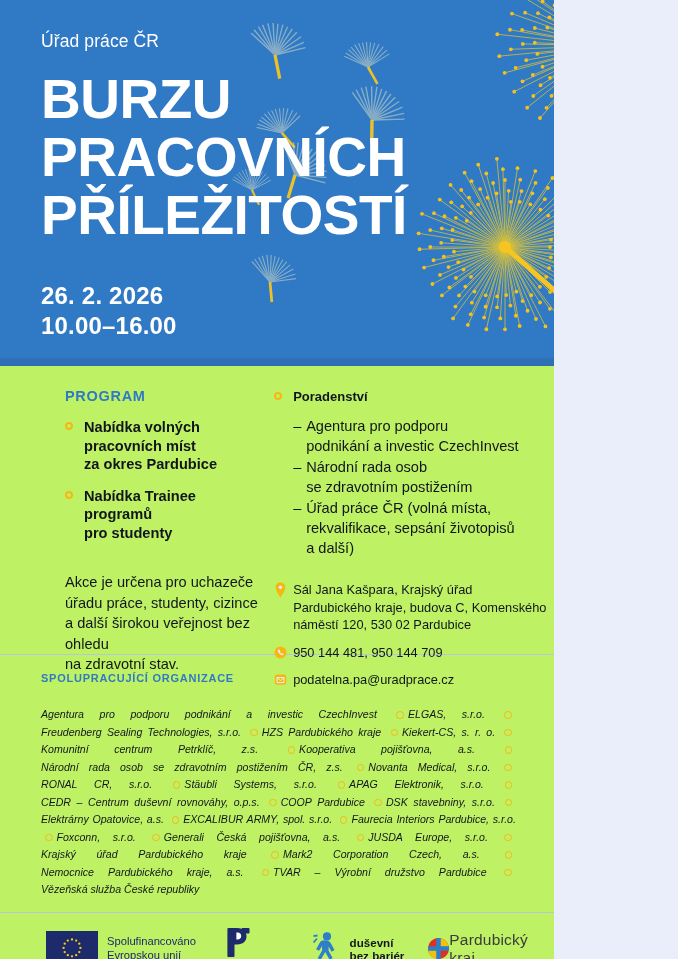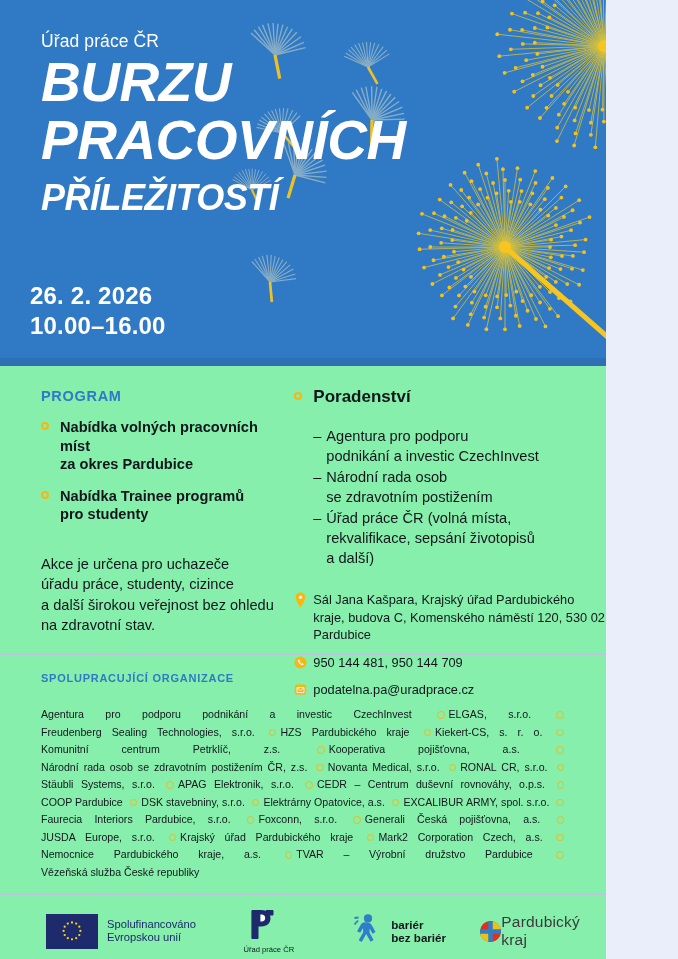--- a/index.html
+++ b/index.html
@@ -9,23 +9,23 @@
   body {
     width: 678px;
     height: 959px;
     overflow: hidden;
     background: #eaeefa;
     font-family: "Liberation Sans", sans-serif;
     -webkit-font-smoothing: antialiased;
   }
   .poster {
     position: relative;
-    width: 606px;
+    width: 554px;
     height: 959px;
-    background: #86efac;
+    background: #bef264;
     overflow: hidden;
   }
 
   
   .header {
     position: relative;
     width: 678px;
     height: 366px;
     background: #3079c4;
     overflow: hidden;
@@ -53,55 +53,55 @@
     z-index: 4;
   }
   .invite-line {
     color: #ffffff;
     font-size: 17.5px;
     line-height: 23px;
     font-weight: 400;
     letter-spacing: 0.1px;
   }
   .title {
+    margin-top: 17px;
     color: #ffffff;
     font-weight: 700;
     font-size: 55px;
     line-height: 58px;
     letter-spacing: -0.5px;
     text-transform: uppercase;
-    font-style: italic;
   }
   .title .t-line { display: block; white-space: nowrap; }
   .t-line-1 { font-size: 55px; }
   .t-line-2 { font-size: 55px; }
-  .t-line-3 { font-size: 36px; }
+  .t-line-3 { font-size: 55px; }
   .datetime {
     position: absolute;
-    left: 30px;
+    left: 41px;
     top: 281px;
     color: #ffffff;
     font-weight: 700;
     font-size: 24px;
     line-height: 30px;
     letter-spacing: 0.2px;
     z-index: 4;
   }
 
   
   .main {
     position: relative;
     display: flex;
     padding: 22px 0 0 0;
     height: 288px;
     box-sizing: border-box;
   }
   .col-left {
     width: 318px;
-    padding-left: 41px;
+    padding-left: 65px;
     box-sizing: border-box;
   }
   .col-right {
     width: 360px;
     padding-left: 8px;
     box-sizing: border-box;
   }
   .section-heading {
     color: #3079c4;
     font-weight: 700;
@@ -135,24 +135,24 @@
     font-size: 14.6px;
     line-height: 20.5px;
     color: #12161c;
     font-weight: 400;
   }
 
   .advice-head {
     position: relative;
     padding-left: 19px;
     font-weight: 700;
-    font-size: 17px;
+    font-size: 13px;
     line-height: 18px;
     color: #12161c;
-    margin-bottom: 20px;
+    margin-bottom: 10px;
   }
   .advice-list { margin: 0; padding: 0 0 0 19px; list-style: none; }
   .advice-item {
     position: relative;
     padding-left: 13px;
     font-size: 14.6px;
     line-height: 20px;
     color: #12161c;
     margin-bottom: 1px;
   }
@@ -198,21 +198,21 @@
     letter-spacing: 0.75px;
     text-transform: uppercase;
     margin-bottom: 22px;
   }
   .partners-body {
     font-size: 10.6px;
     line-height: 17.5px;
     color: #12161c;
     text-align: justify;
   }
-  .p-name { white-space: nowrap; }
+  .p-name { white-space: nowrap; font-style: italic; }
   .p-sep {
     display: inline-block;
     width: 7.5px;
     height: 7.5px;
     border: 1.9px solid #f7b713;
     border-radius: 50%;
     box-sizing: border-box;
     margin: 0 4px -0.5px 4px;
     vertical-align: baseline;
   }
@@ -939,21 +939,21 @@
       </div>
     </div>
 
     <div class="logo logo-kbb">
       <svg width="34" height="38" viewBox="0 0 34 38">
         <circle cx="15" cy="6.4" r="4.1" fill="#2f7ec9"></circle>
         <path d="M14.5 10.5c2.3 0 3.6 1.5 4.6 3.3l3.4 6.2-2.9 1.7-3-5.2v4.3l4 7.2-3 1.8-4.4-7.8-4.5 7.9-3-1.7 4.4-7.8v-4.5l-3 4.9-3-1.6 3.5-6.3c1-1.8 2.3-2.6 4.4-2.6z" fill="#2f7ec9"></path>
         <path d="M5 8.5 L1.5 12.5 M5.5 5.5 L1.5 6" stroke="#2f7ec9" stroke-width="1.8" fill="none"></path>
       </svg>
       <div class="kbb-text">
-        <div>bariér</div>
+        <div>duševní</div>
         <div>bez bariér</div>
       </div>
     </div>
 
     <div class="logo logo-pk">
       <svg width="27" height="27" viewBox="0 0 27 27">
         <circle cx="13.5" cy="13.5" r="13.5" fill="#e03020"></circle>
         <path d="M13.5 0 A13.5 13.5 0 0 1 27 13.5 L13.5 13.5 Z" fill="#f2c20a"></path>
         <path d="M13.5 27 A13.5 13.5 0 0 1 0 13.5 L13.5 13.5 Z" fill="#f2c20a"></path>
         <rect x="10.6" y="0" width="5.8" height="27" fill="#2f7ec9"></rect>

